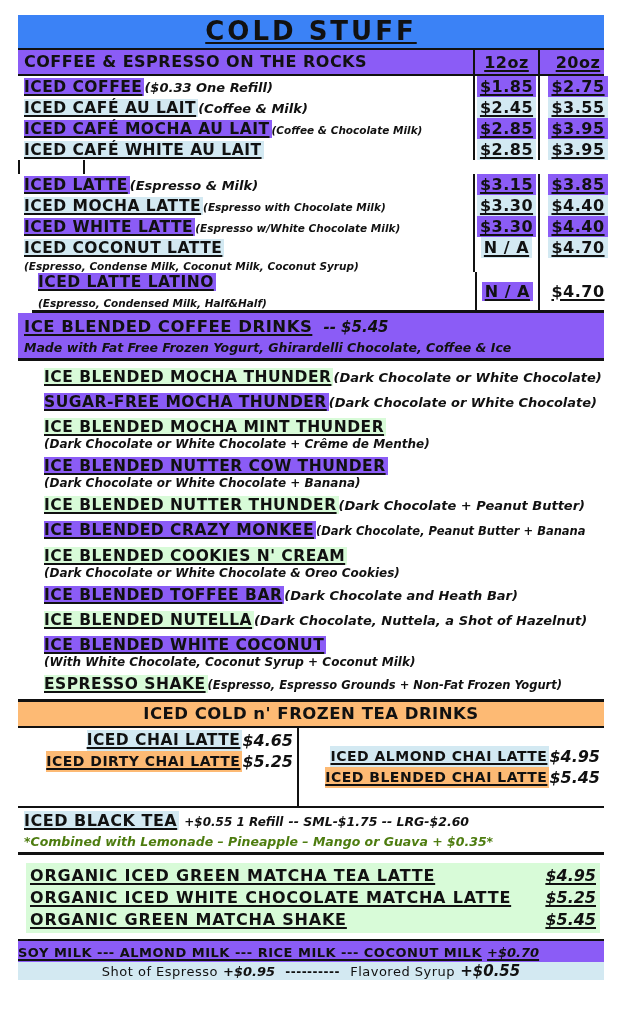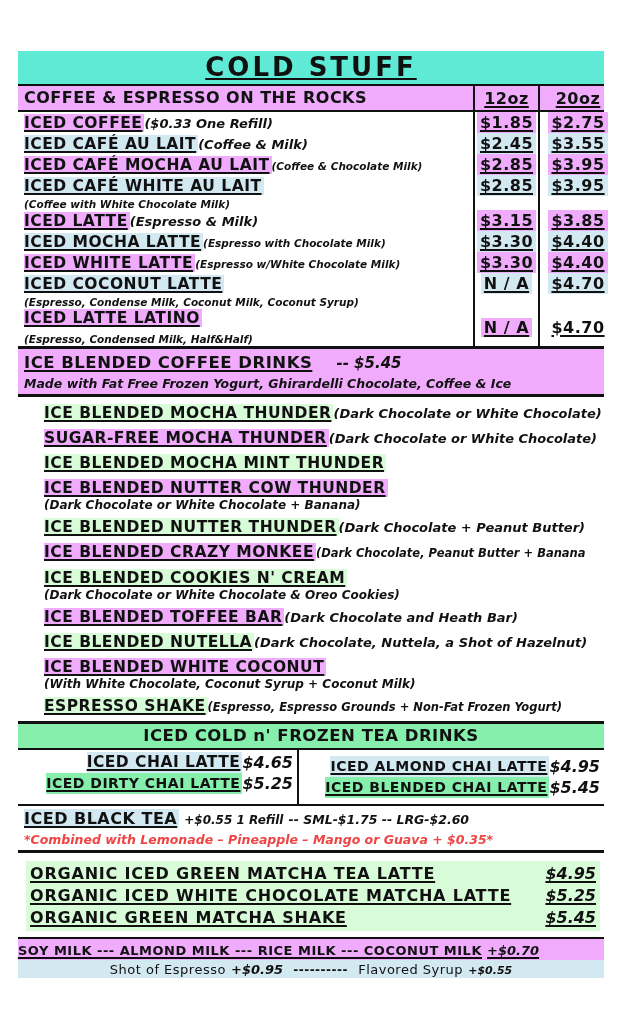--- a/index.html
+++ b/index.html
@@ -3,25 +3,25 @@
 <meta charset="utf-8">
 <style>
   html, body { margin:0; padding:0; background:#ffffff; }
   body { width:621px; height:1024px; position:relative; overflow:hidden;
          font-family:"DejaVu Sans", sans-serif; color:#111; }
   .wrap { position:absolute; left:18px; top:15px; width:586px; }
   .u { text-decoration:underline; text-decoration-thickness:2px; text-underline-offset:2px; }
   .name { font-family:"DejaVu Sans", sans-serif; font-weight:bold; font-size:15.5px; letter-spacing:0.5px; white-space:nowrap; }
   .desc { font-family:"DejaVu Sans", sans-serif; font-style:italic; font-weight:bold; font-size:10.5px; white-space:nowrap; }
   .desc-lg { font-size:13px; }
-  .pink { background:#f0abfc; }
+  .pink { background:#8b5cf6; }
   .blue { background:#d3e9f2; }
   .green { background:#d8fbd8; }
-  .peach { background:#86efac; }
-  .yellow { background:#5eead4;margin-top:36px; }
+  .peach { background:#fdba74; }
+  .yellow { background:#3b82f6; }
   .hl { padding:0 2px 0 0; }
 
   
   .title { height:33px; text-align:center; border-bottom:2px solid #111; }
   .title span { font-family:"DejaVu Sans", sans-serif; font-weight:bold; font-size:26px; letter-spacing:3px; line-height:33px; }
 
   
   .ctable { position:relative; }
   .crow { display:flex; align-items:stretch; }
   .ccol-name { width:455px; padding-left:6px; box-sizing:border-box; }
@@ -39,25 +39,25 @@
   .bhead .name { font-size:16.5px; }
   .blist { padding:6px 6px 0; }
   .bitem { margin-bottom:5px; line-height:19px;margin-left:20px; }
   .bdesc { line-height:14px; margin-top:-1px; }
 
   
   .thead { border-top:3px solid #111; border-bottom:2px solid #111; text-align:center; height:24px; line-height:24px; }
   .thead .name { font-size:16.5px; }
   .tgrid { display:flex; border-bottom:2px solid #111; }
   .tcol { width:279px; padding:2px 4px 2px 6px; box-sizing:border-box; }
-  .tcol2 { width:307px; border-left:2px solid #111; padding:6px 4px; }
+  .tcol2 { width:307px; border-left:2px solid #111; padding:18px 4px; }
   .trow { display:flex; justify-content:flex-end; line-height:21px; }
   .tprice { font-weight:bold; font-style:italic; font-size:16px; }
   .black { padding:3px 6px 2px; border-bottom:3px solid #111; }
-  .red { color:#ef4444; font-style:italic; font-weight:bold; font-size:12.5px; }
+  .red { color:#4d7c0f; font-style:italic; font-weight:bold; font-size:12.5px; }
 
   
   .matcha { margin:8px 4px 6px 8px; padding:2px 4px; }
   .mrow { display:flex; justify-content:space-between; line-height:22px; }
   .mrow .name { font-size:16px; letter-spacing:0.8px; }
 
   
   .extras { border-top:2px solid #111; }
   .ex1 { text-align:left; height:21px; line-height:21px; }
   .ex2 { text-align:center; height:18px; line-height:18px; }
@@ -117,21 +117,20 @@
     <div class="crow r">
       <div class="ccol-name"><span class="name u blue hl">ICED CAFÉ WHITE AU LAIT</span></div>
       <div class="ccol-p">
           <span class="price u blue">$2.85</span>
         </div>
       <div class="ccol-p ccol-p2">
           <span class="price u blue">$3.95</span>
         </div>
     </div>
     <div class="crow rd">
-      <div class="ccol-name"><span class="desc">(Coffee with White Chocolate Milk)</span></div>
       <div class="ccol-p"></div>
       <div class="ccol-p ccol-p2"></div>
     </div>
 
     <div class="crow r">
       <div class="ccol-name"><span class="name u pink hl">ICED LATTE</span><span class="desc desc-lg">(Espresso &amp; Milk)</span></div>
       <div class="ccol-p">
           <span class="price u pink">$3.15</span>
         </div>
       <div class="ccol-p ccol-p2">
@@ -167,43 +166,43 @@
       <div class="ccol-p ccol-p2">
           <span class="price u blue">$4.70</span>
         </div>
     </div>
     <div class="crow rd">
       <div class="ccol-name"><span class="desc">(Espresso, Condense Milk, Coconut Milk, Coconut Syrup)</span></div>
       <div class="ccol-p"></div>
       <div class="ccol-p ccol-p2"></div>
     </div>
 
-    <div class="crow cbottom" style="height:38px;">
+    <div class="crow cbottom" style="height:38px;margin-left:14px;">
       <div class="ccol-name" style="line-height:19px;"><span class="name u pink hl">ICED LATTE LATINO</span><br><span class="desc">(Espresso, Condensed Milk, Half&amp;Half)</span></div>
       <div class="ccol-p">
           <span class="price u pink">N / A</span>
         </div>
       <div class="ccol-p ccol-p2">
           <span class="price u">$4.70</span>
         </div>
     </div>
   </div>
 
   <div class="bhead pink">
     <div style="line-height:22px;">
       <span class="name u">ICE BLENDED COFFEE DRINKS</span>
-      <span class="desc desc-lg" style="font-size:15px;margin-left:19px;">-- $5.45</span>
+      <span class="desc desc-lg" style="font-size:15px;margin-left:6px;">-- $5.45</span>
     </div>
     <div style="line-height:17px;"><span class="desc" style="font-size:12.5px;">Made with Fat Free Frozen Yogurt, Ghirardelli Chocolate, Coffee &amp; Ice</span></div>
   </div>
 
   <div class="blist">
     <div class="bitem"><span class="name u green hl">ICE BLENDED MOCHA THUNDER</span><span class="desc desc-lg">(Dark Chocolate or White Chocolate)</span></div>
     <div class="bitem"><span class="name u pink hl">SUGAR-FREE MOCHA THUNDER</span><span class="desc desc-lg">(Dark Chocolate or White Chocolate)</span></div>
-    <div class="bitem"><span class="name u green hl">ICE BLENDED MOCHA MINT THUNDER</span></div>
+    <div class="bitem"><span class="name u green hl">ICE BLENDED MOCHA MINT THUNDER</span><div class="bdesc"><span class="desc desc-lg" style="font-size:12px;">(Dark Chocolate or White Chocolate + Crême de Menthe)</span></div></div>
     <div class="bitem"><span class="name u pink hl">ICE BLENDED NUTTER COW THUNDER</span><div class="bdesc"><span class="desc desc-lg" style="font-size:12px;">(Dark Chocolate or White Chocolate + Banana)</span></div></div>
     <div class="bitem"><span class="name u green hl">ICE BLENDED NUTTER THUNDER</span><span class="desc desc-lg">(Dark Chocolate + Peanut Butter)</span></div>
     <div class="bitem"><span class="name u pink hl">ICE BLENDED CRAZY MONKEE</span><span class="desc" style="font-size:11.5px;">(Dark Chocolate, Peanut Butter + Banana</span></div>
     <div class="bitem"><span class="name u green hl">ICE BLENDED COOKIES N' CREAM</span><div class="bdesc"><span class="desc desc-lg" style="font-size:12px;">(Dark Chocolate or White Chocolate &amp; Oreo Cookies)</span></div></div>
     <div class="bitem"><span class="name u pink hl">ICE BLENDED TOFFEE BAR</span><span class="desc desc-lg">(Dark Chocolate and Heath Bar)</span></div>
     <div class="bitem"><span class="name u green hl">ICE BLENDED NUTELLA</span><span class="desc desc-lg">(Dark Chocolate, Nuttela, a Shot of Hazelnut)</span></div>
     <div class="bitem"><span class="name u pink hl">ICE BLENDED WHITE COCONUT</span><div class="bdesc"><span class="desc desc-lg" style="font-size:12px;">(With White Chocolate, Coconut Syrup + Coconut Milk)</span></div></div>
     <div class="bitem" style="margin-bottom:4px;"><span class="name u green hl">ESPRESSO SHAKE</span><span class="desc" style="font-size:11.5px;">(Espresso, Espresso Grounds + Non-Fat Frozen Yogurt)</span></div>
   </div>
 
@@ -259,17 +258,17 @@
   <div class="extras">
     <div class="ex1 pink">
       <span class="name u">SOY MILK --- ALMOND MILK --- RICE MILK --- COCONUT MILK</span>
       <span class="desc u" style="font-size:13px;">+$0.70</span>
     </div>
     <div class="ex2 blue">
       <span class="name" style="font-weight:normal;">Shot of Espresso</span>
       <span class="desc" style="font-size:13px;">+$0.95</span>
       &nbsp;<span class="name" style="font-size:12px;">----------</span>&nbsp;
       <span class="name" style="font-weight:normal;">Flavored Syrup</span>
-      <span class="desc" style="font-size:11px;">+$0.55</span>
+      <span class="desc" style="font-size:15px;">+$0.55</span>
     </div>
   </div>
 
 </div>
 
 </body></html>

